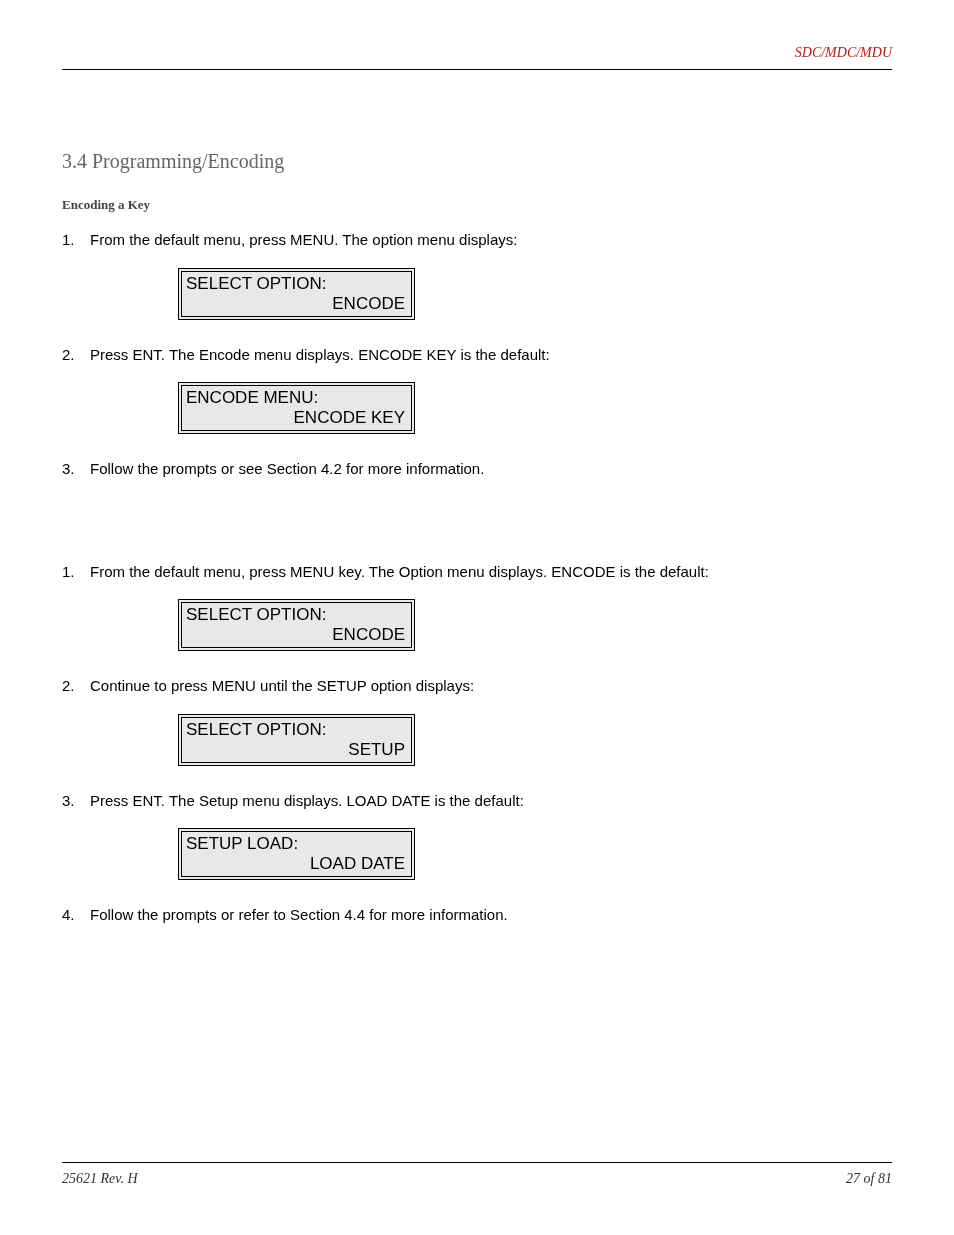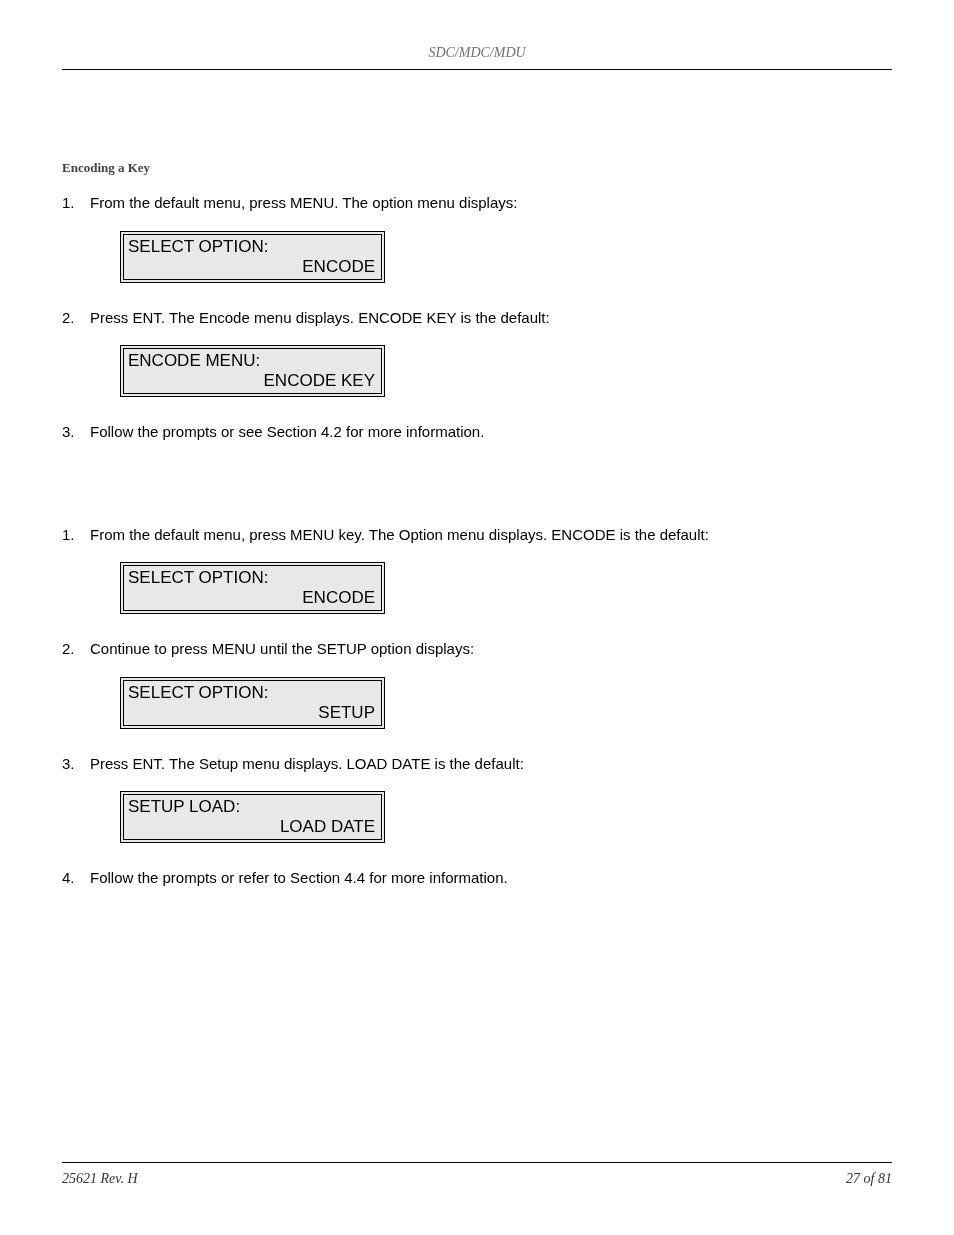--- a/index.html
+++ b/index.html
@@ -12,25 +12,25 @@
       background: #ffffff;
       width: 954px;
       height: 1235px;
       position: relative;
       color: #000;
     }
     .page {
       padding: 45px 62px 0 62px;
     }
     .header-right {
-      text-align: center;
+      text-align: right;
       font-style: italic;
       font-size: 14px;
       font-family: Georgia, 'Times New Roman', serif;
-      color: #737373;
+      color: #b91c1c;
       margin-bottom: 8px;
     }
     .header-left {
       font-style: italic;
       font-size: 14px;
       font-family: Georgia, 'Times New Roman', serif;
       color: #333;
     }
     hr.header-rule {
       border: none;
@@ -59,22 +59,22 @@
       line-height: 1.5;
     }
     .step-num {
       width: 28px;
       flex-shrink: 0;
     }
     .step-text {
       flex: 1;
     }
     .lcd-panel {
-      width: 265px;
-      margin-left: 58px;
+      width: 237px;
+      margin-left: 116px;
       margin-top: 14px;
       margin-bottom: 24px;
       border: 1px solid #000;
       padding: 2px;
       background: #e8e8e8;
     }
     .lcd-inner {
       border: 1px solid #000;
       padding: 2px 6px 2px 4px;
       background: #e8e8e8;
@@ -116,20 +116,21 @@
   </style>
 </head>
 <body>
 
 <div class="page">
   <div class="header-right">SDC/MDC/MDU</div>
   <hr class="header-rule">
 
   <div style="height:40px"></div>
 
+  <div class="section-title">3.4 Programming/Encoding</div>
 
   <div class="content-block">
     <div class="subsection-title">Encoding a Key</div>
 
     <div class="step">
       <div class="step-num">1.</div>
       <div class="step-text">From the default menu, press MENU. The option menu displays:</div>
     </div>
 
     <div class="lcd-panel">

